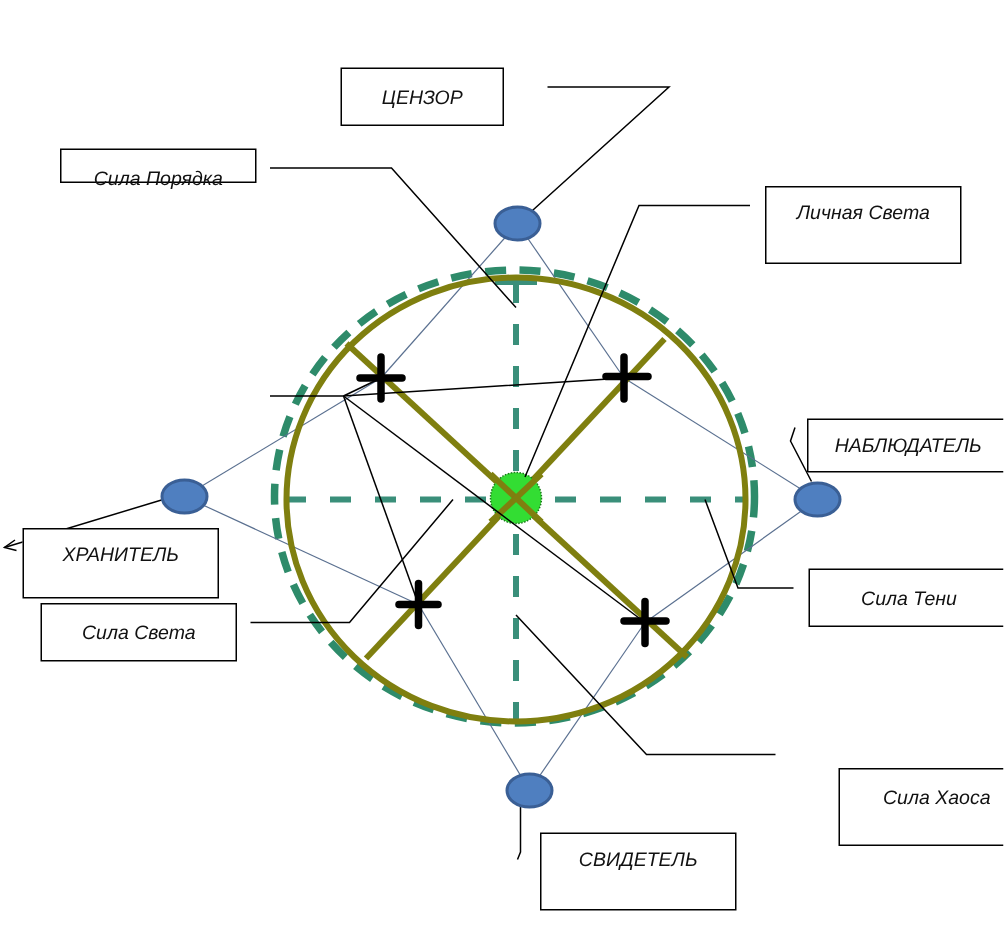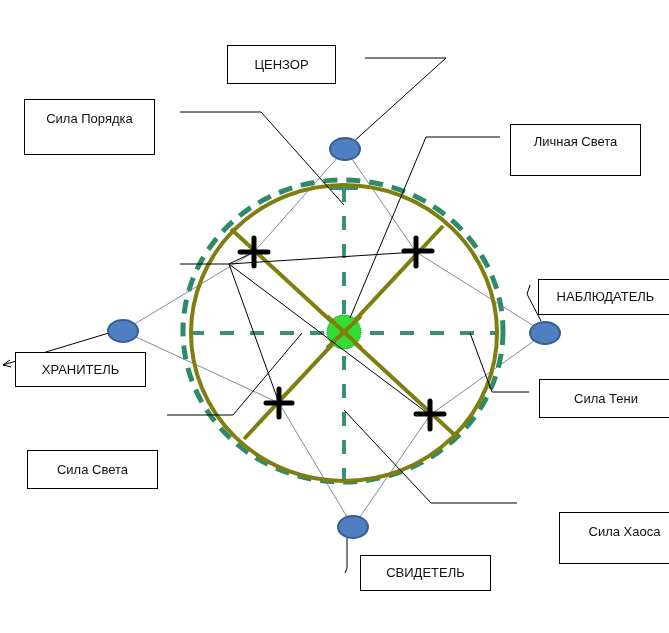--- a/index.html
+++ b/index.html
@@ -1,16 +1,16 @@
 <!DOCTYPE html>
 <html><head>
 <meta charset="utf-8">
 <style>
   html, body { margin: 0; padding: 0; background: #ffffff; }
-  #stage { position: relative; width: 669px; height: 633px; overflow: hidden; background: #ffffff; }
+  #stage { position: relative; width: 669px; height: 633px; overflow: hidden; background: #ffffff; font-style: italic; }
   svg { position: absolute; left: 0; top: 0; }
   .label-box {
     position: absolute;
     box-sizing: border-box;
     border: 1px solid #000;
     background: #fff;
     font-family: "Liberation Sans", sans-serif;
     font-size: 13px;
     color: #111;
     text-align: center;
@@ -97,37 +97,37 @@
     </g>
     <g stroke="#000" stroke-width="5" stroke-linecap="round">
       <line x1="430" y1="401" x2="430" y2="429"></line>
         <line x1="416" y1="414" x2="444" y2="414"></line>
     </g>
   </svg>
 
   <div class="label-box" style="left:227px;top:45px;width:109px;height:39px;">
     <span>ЦЕНЗОР</span>
   </div>
-  <div class="label-box" style="left:24px;top:99px;width:131px;height:56px;">
+  <div class="label-box" style="left:40px;top:99px;width:131px;height:23px;">
     <span>Сила Порядка</span>
   </div>
   <div class="label-box tall" style="left:510px;top:124px;width:131px;height:52px;">
     <span>Личная Света</span>
   </div>
   <div class="label-box" style="left:538px;top:279px;width:135px;height:36px;">
     <span style="padding-top:10px;">НАБЛЮДАТЕЛЬ</span>
   </div>
-  <div class="label-box" style="left:15px;top:352px;width:131px;height:35px;">
+  <div class="label-box" style="left:15px;top:352px;width:131px;height:47px;">
     <span style="padding-top:10px;">ХРАНИТЕЛЬ</span>
   </div>
-  <div class="label-box" style="left:27px;top:402px;width:131px;height:39px;margin-top:48px;">
+  <div class="label-box" style="left:27px;top:402px;width:131px;height:39px;">
     <span>Сила Света</span>
   </div>
   <div class="label-box" style="left:539px;top:379px;width:134px;height:39px;">
     <span>Сила Тени</span>
   </div>
   <div class="label-box" style="left:527px;top:512px;width:131px;height:52px;margin-left:32px;">
     <span>Сила Хаоса</span>
   </div>
-  <div class="label-box" style="left:360px;top:555px;width:131px;height:36px;">
+  <div class="label-box" style="left:360px;top:555px;width:131px;height:52px;">
     <span style="padding-top:10px;">СВИДЕТЕЛЬ</span>
   </div>
 </div>
 
 </body></html>

